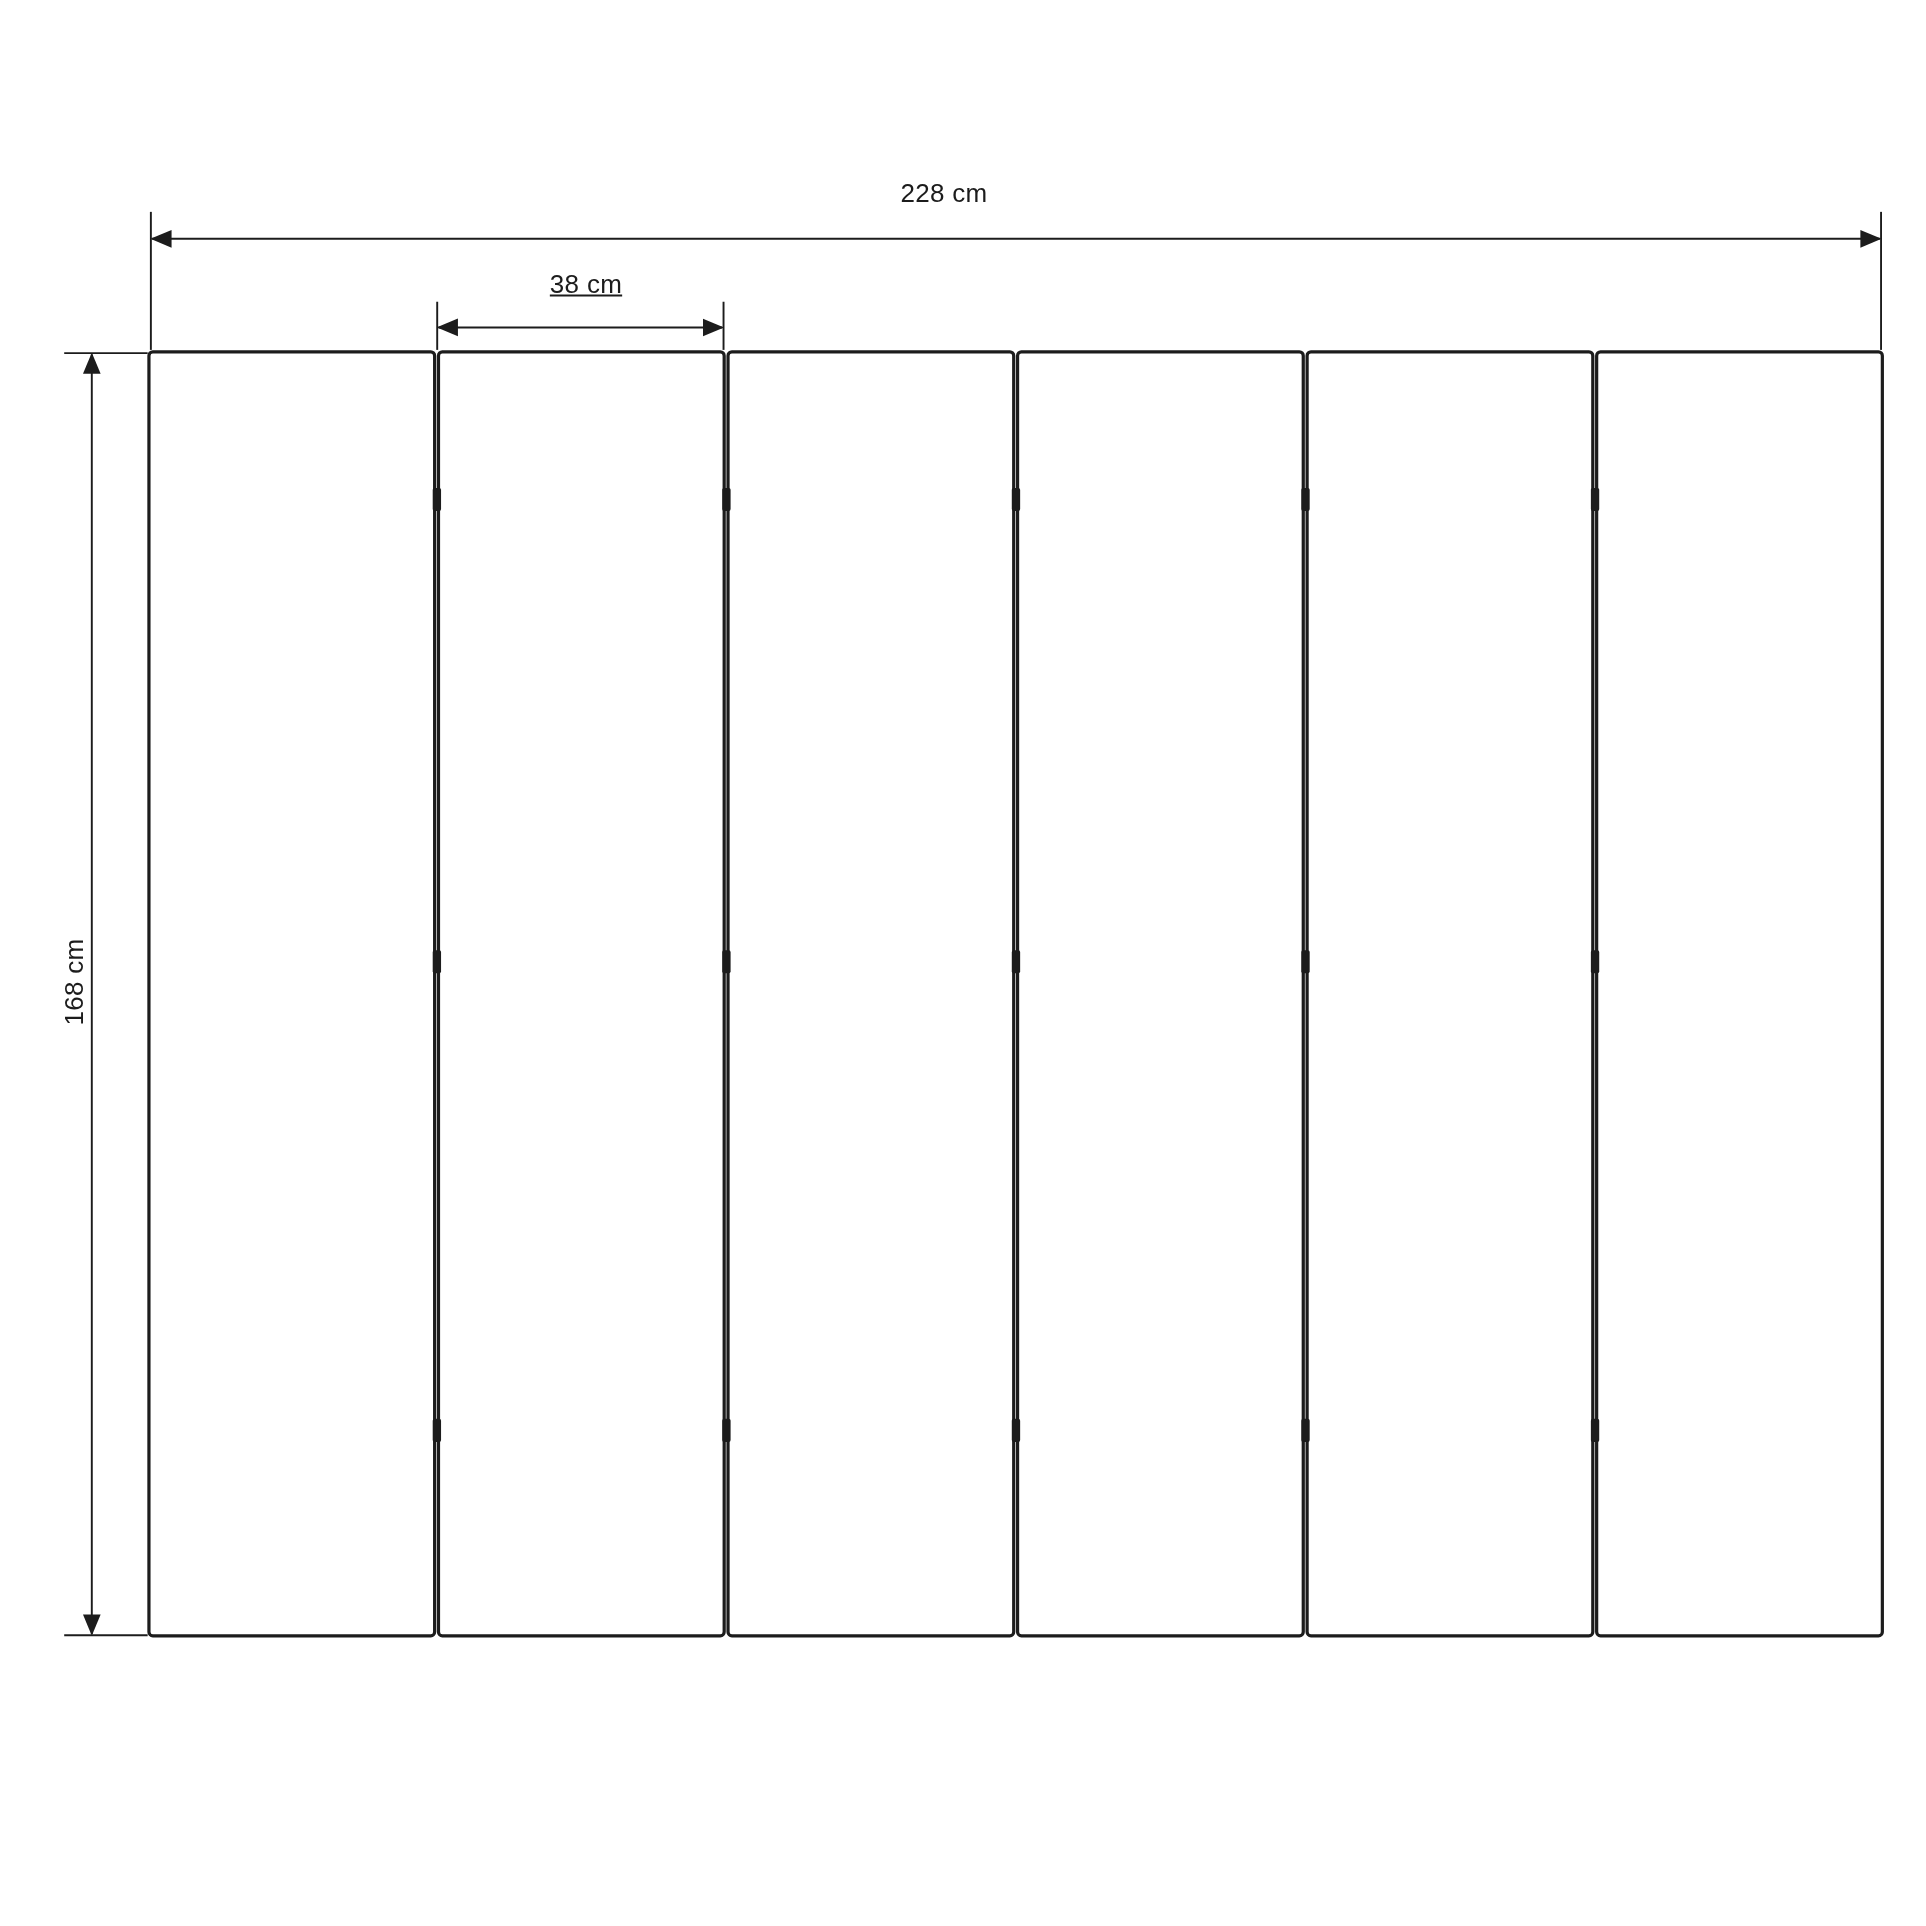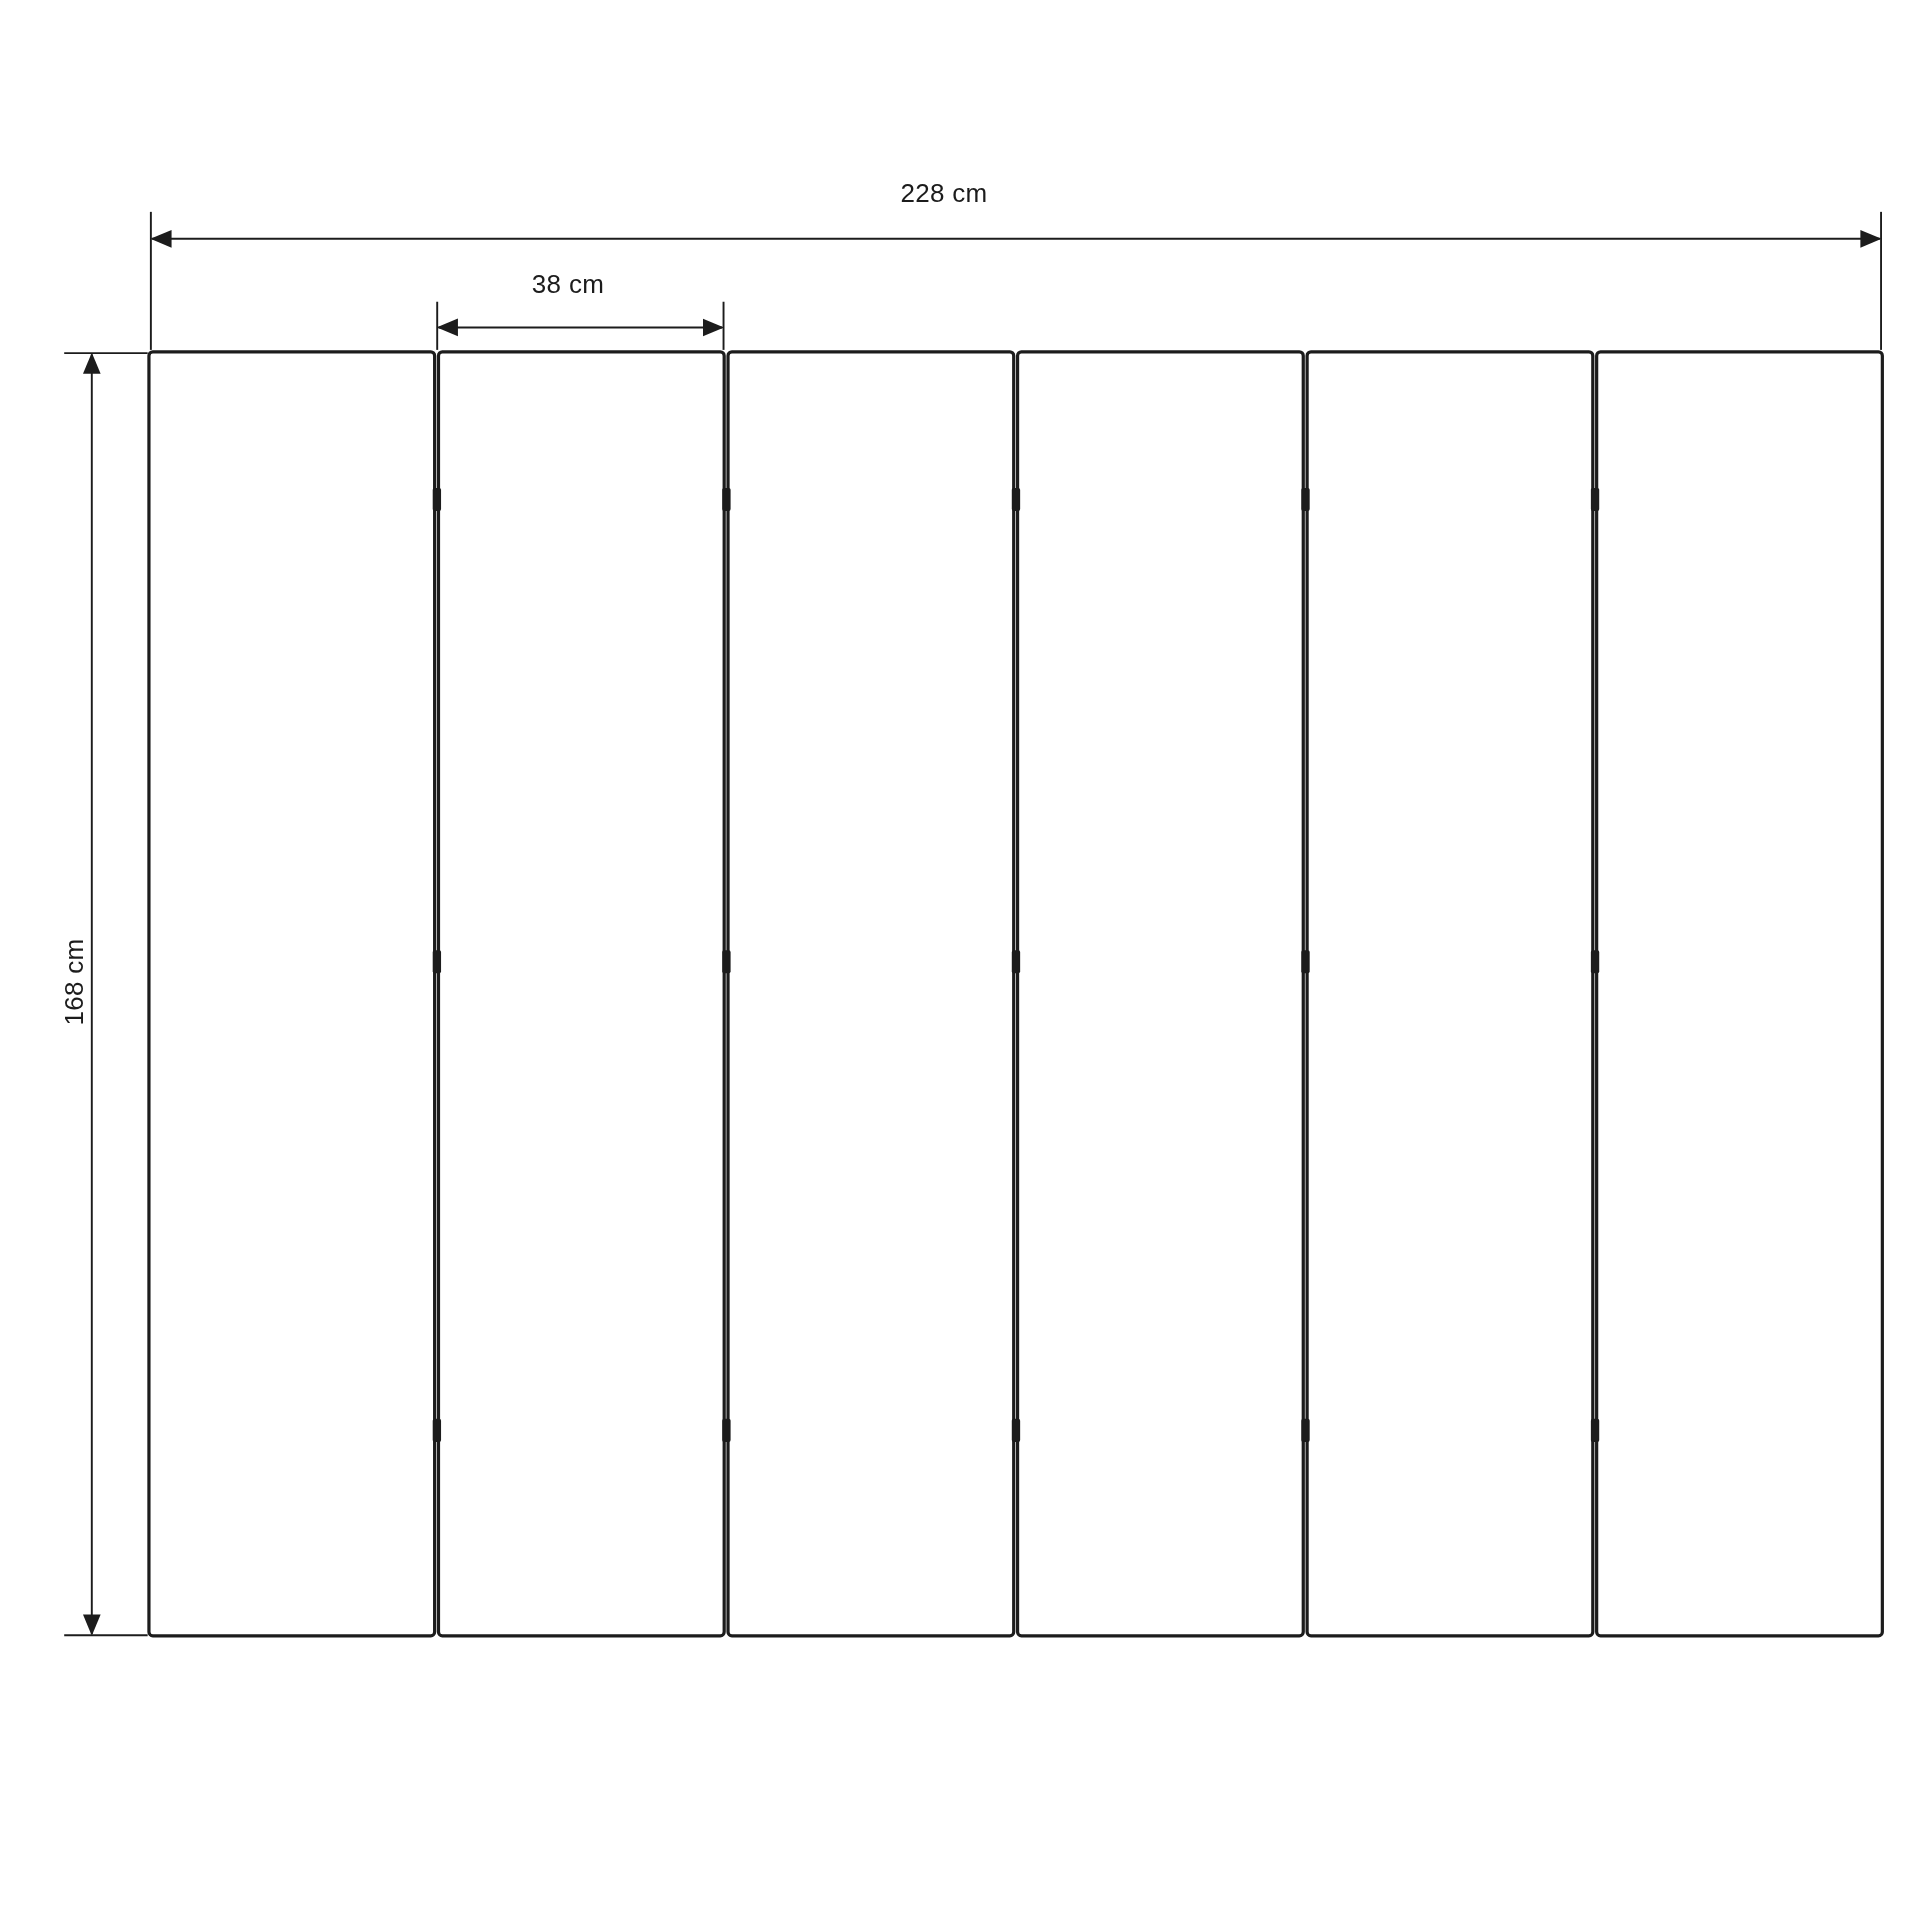--- a/index.html
+++ b/index.html
@@ -33,23 +33,24 @@
     letter-spacing: 0.3px;
     color: #1c1c1c;
     white-space: nowrap;
   }
   #label-width {
     left: 944px;
     top: 193px;
     transform: translate(-50%, -50%);
   }
   #label-panel {
-    left: 568px;
+    left: 586px;
     top: 284px;
     transform: translate(-50%, -50%);
+    text-decoration: underline;
   }
   #label-height {
     left: 74px;
     top: 982px;
     transform: translate(-50%, -50%) rotate(-90deg);
   }
 </style>
 </head>
 <body>
 

